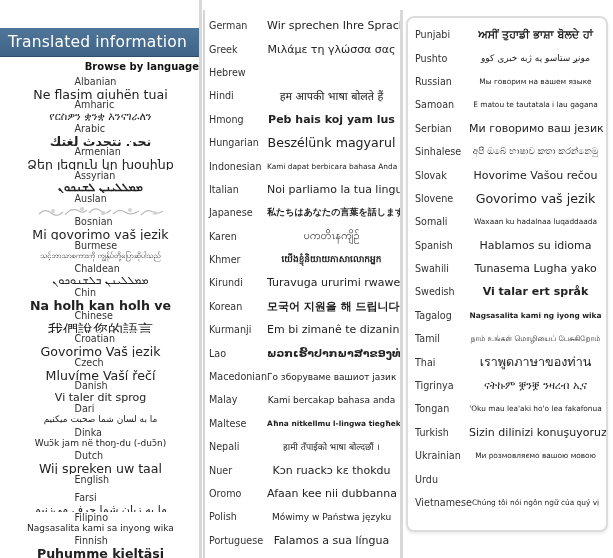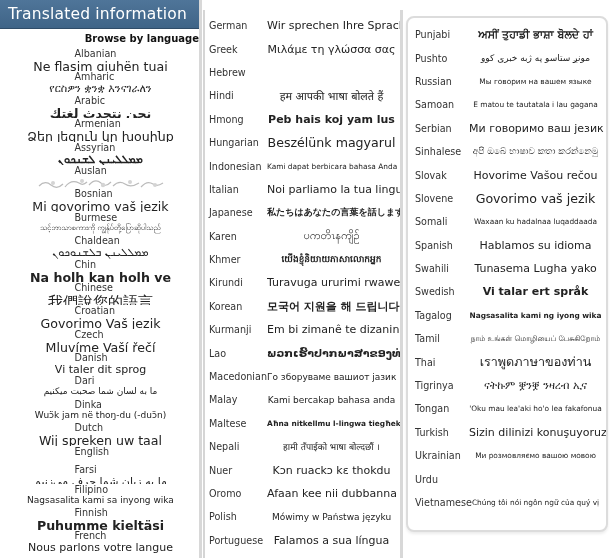--- a/index.html
+++ b/index.html
@@ -18,20 +18,21 @@
     background: #456a8e;
     background: linear-gradient(#4f7599, #3f6487);
     color: #fff;
     font-family: "DejaVu Sans", sans-serif;
     font-size: 15.5px;
     height: 29px;
     line-height: 29px;
     padding-left: 8px;
     border-bottom: 1px solid #2f4c68;
     letter-spacing: 0.2px;
+    margin-top: 28px;
   }
   .browse {
     font-size: 10px;
     font-weight: bold;
     color: #111;
     padding: 4px 0 0 6px;
     height: 19px;
     text-align: right;
   }
 

